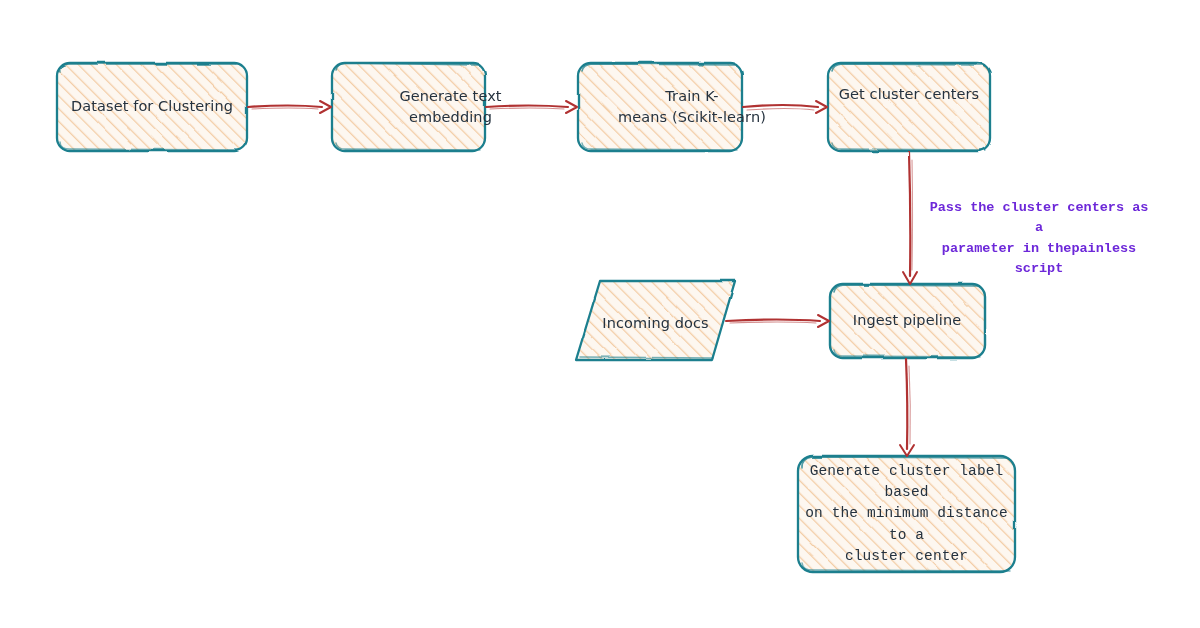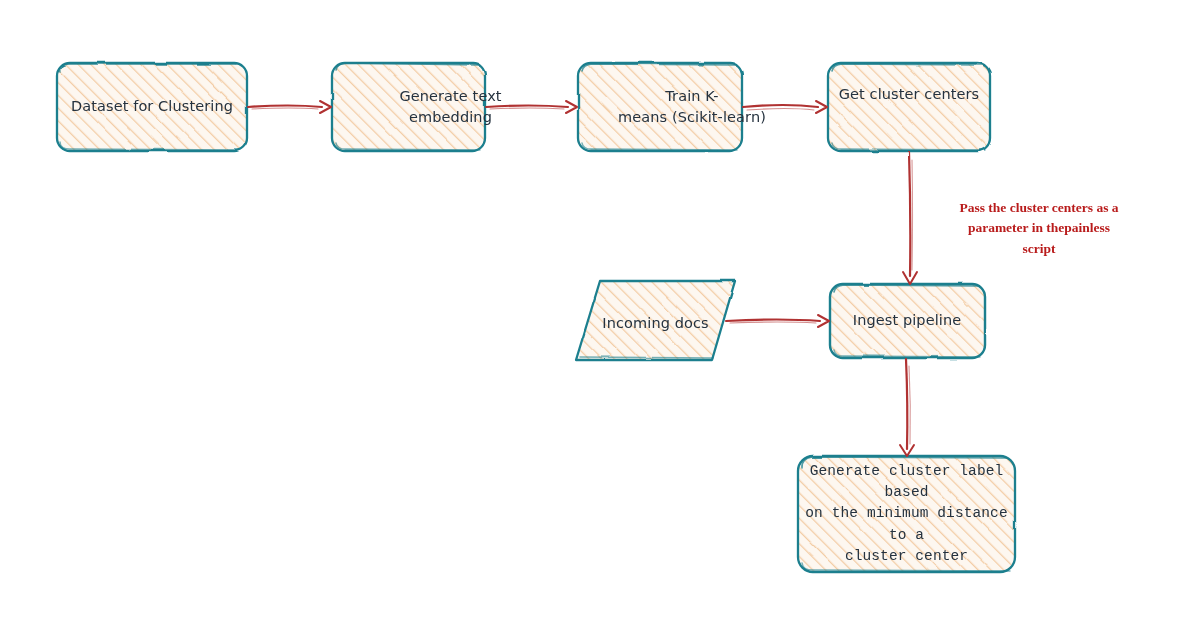--- a/index.html
+++ b/index.html
@@ -37,22 +37,22 @@
     font-family: "DejaVu Sans", sans-serif;
     font-size: 14.5px;
     line-height: 1.45;
     letter-spacing: 0.1px;
     white-space: pre-line;
     pointer-events: none;
   }
   .edge-label {
     position: absolute;
     text-align: center;
-    color: #b91c1c;
-    font-family: Liberation Serif, serif;
+    color: #6d28d9;
+    font-family: Liberation Mono, monospace;
     font-size: 13.5px;
     line-height: 1.5;
     font-weight: 600;
     white-space: pre-line;
     pointer-events: none;
   }
 </style>
 </head>
 <body>
 

